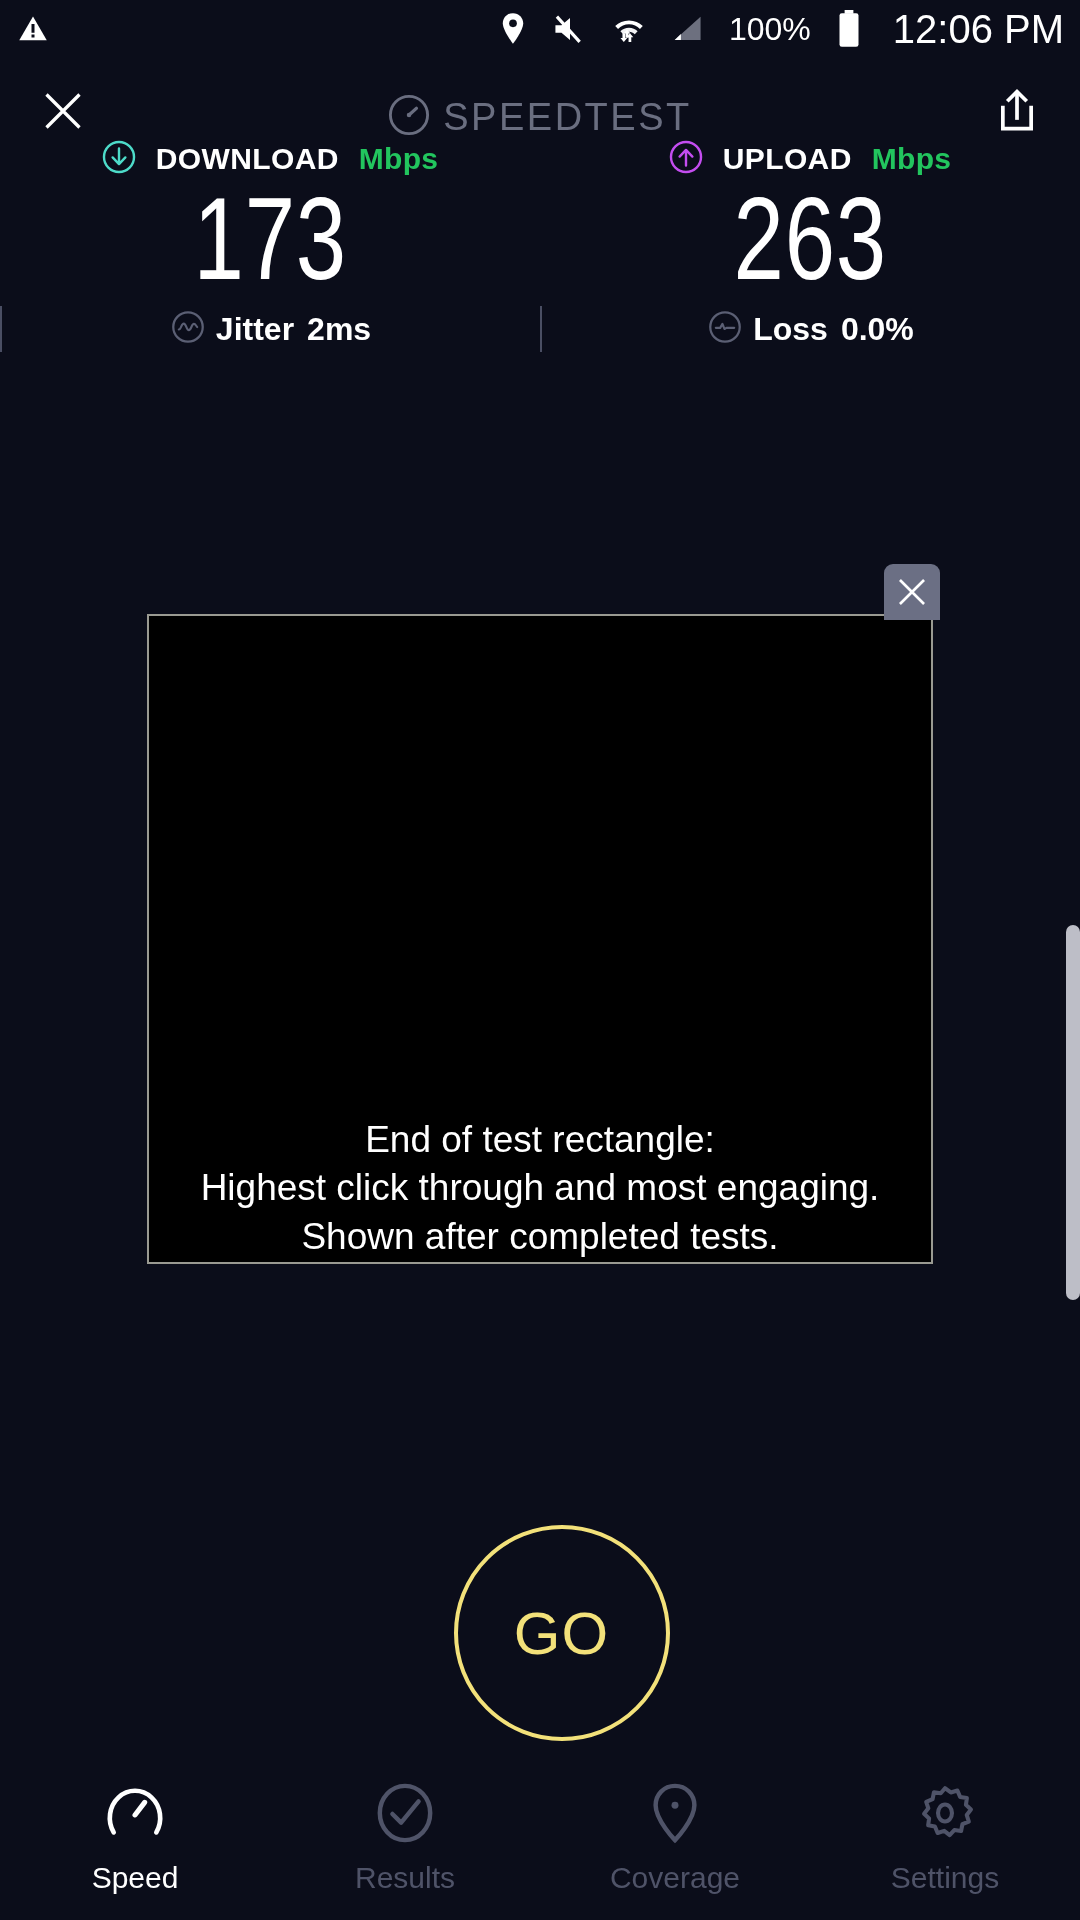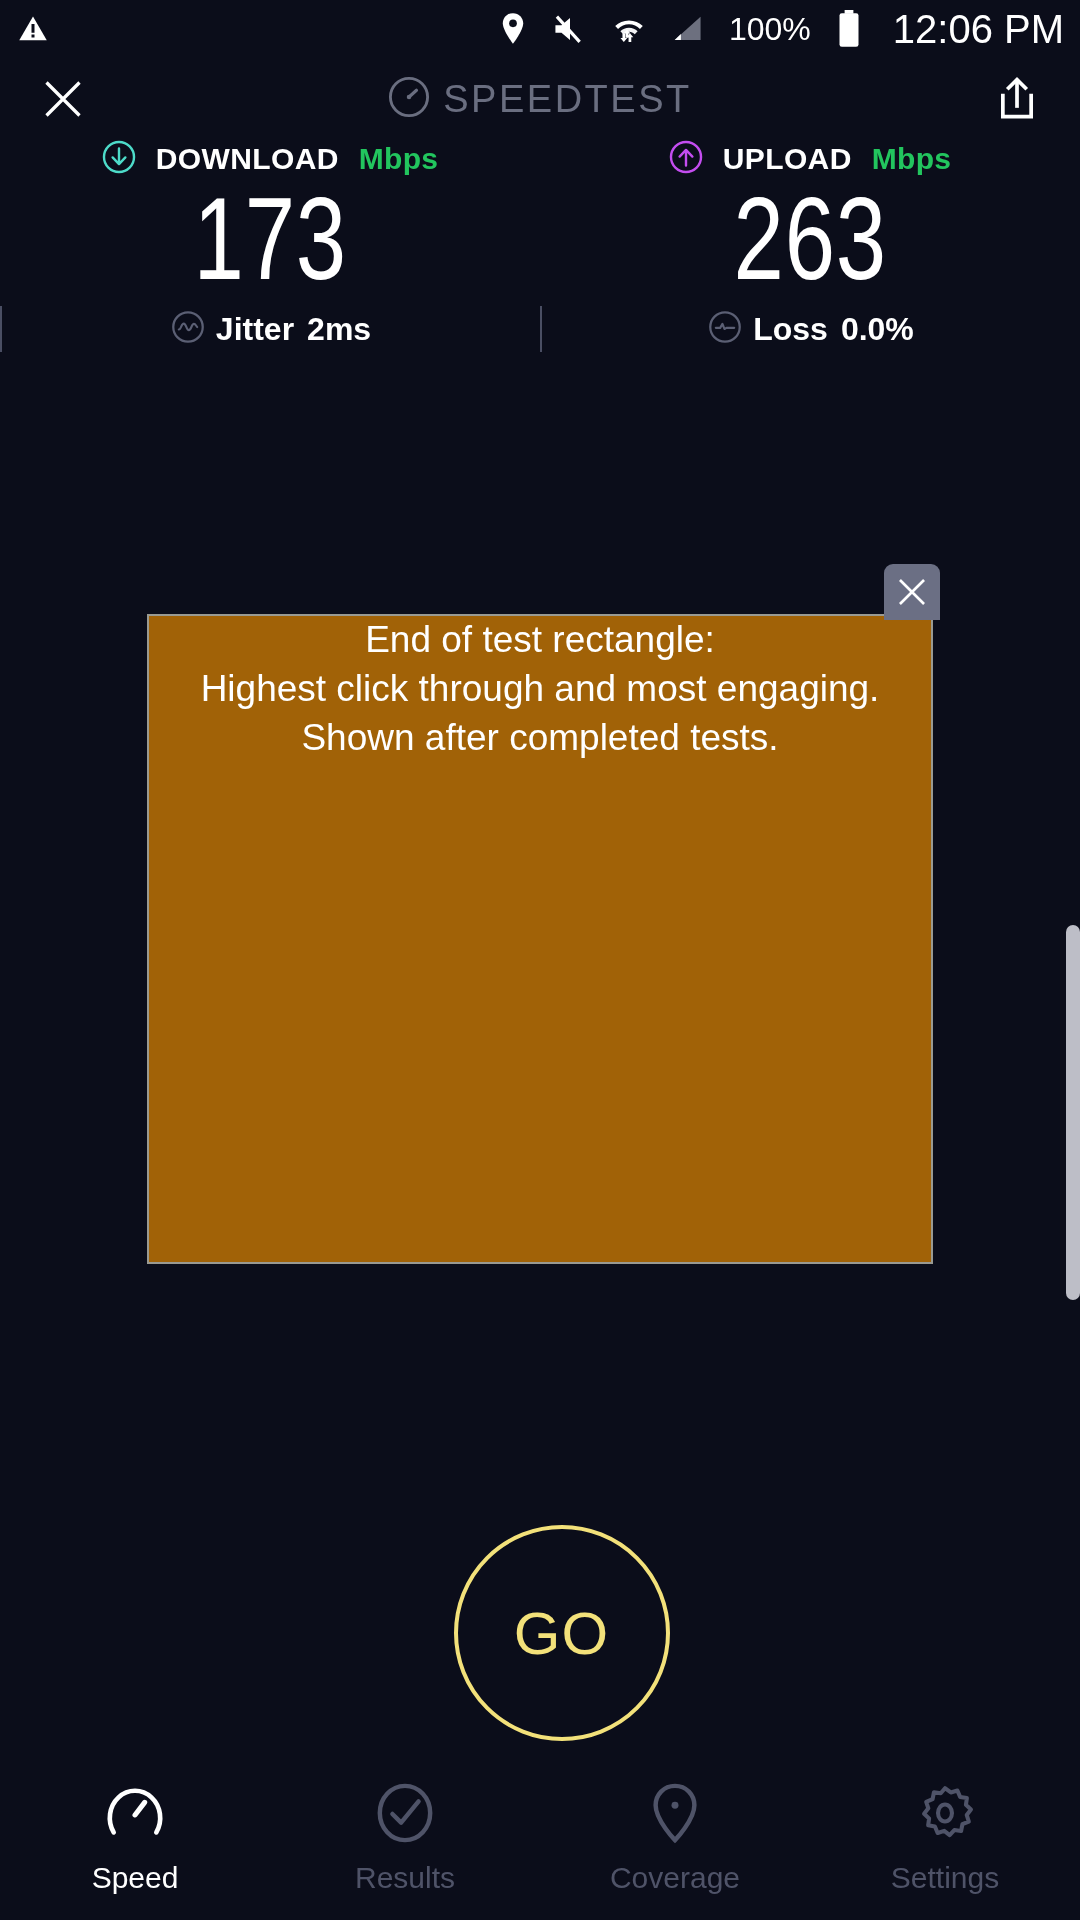--- a/index.html
+++ b/index.html
@@ -44,21 +44,21 @@
     color: #ffffff;
     margin-left: 6px;
   }
 
   
   .appbar {
     position: absolute;
     top: 58px; left: 0;
     width: 1080px; height: 82px;
     display: flex;
-    align-items: center;
+    align-items: flex-end;
     padding: 0 34px;
   }
   .appbar .close-btn {
     width: 58px; height: 58px;
     display: flex; align-items: center; justify-content: center;
     cursor: pointer;
   }
   .appbar .brand {
     flex: 1;
     display: flex;
@@ -155,24 +155,24 @@
     background: #6b6f84;
     border-radius: 9px 9px 0 0;
     display: flex; align-items: center; justify-content: center;
     cursor: pointer;
     z-index: 4;
   }
   .ad-box {
     position: absolute;
     left: 147px; top: 614px;
     width: 786px; height: 650px;
-    background: #a16207;
+    background: #000000;
     border: 2px solid #9a9a92;
     display: flex;
-    align-items: flex-start;
+    align-items: flex-end;
     justify-content: center;
     z-index: 3;
   }
   .ad-text {
     text-align: center;
     color: #ffffff;
     font-size: 37px;
     line-height: 1.32;
     font-family: "Liberation Sans", sans-serif;
     font-weight: 400;

